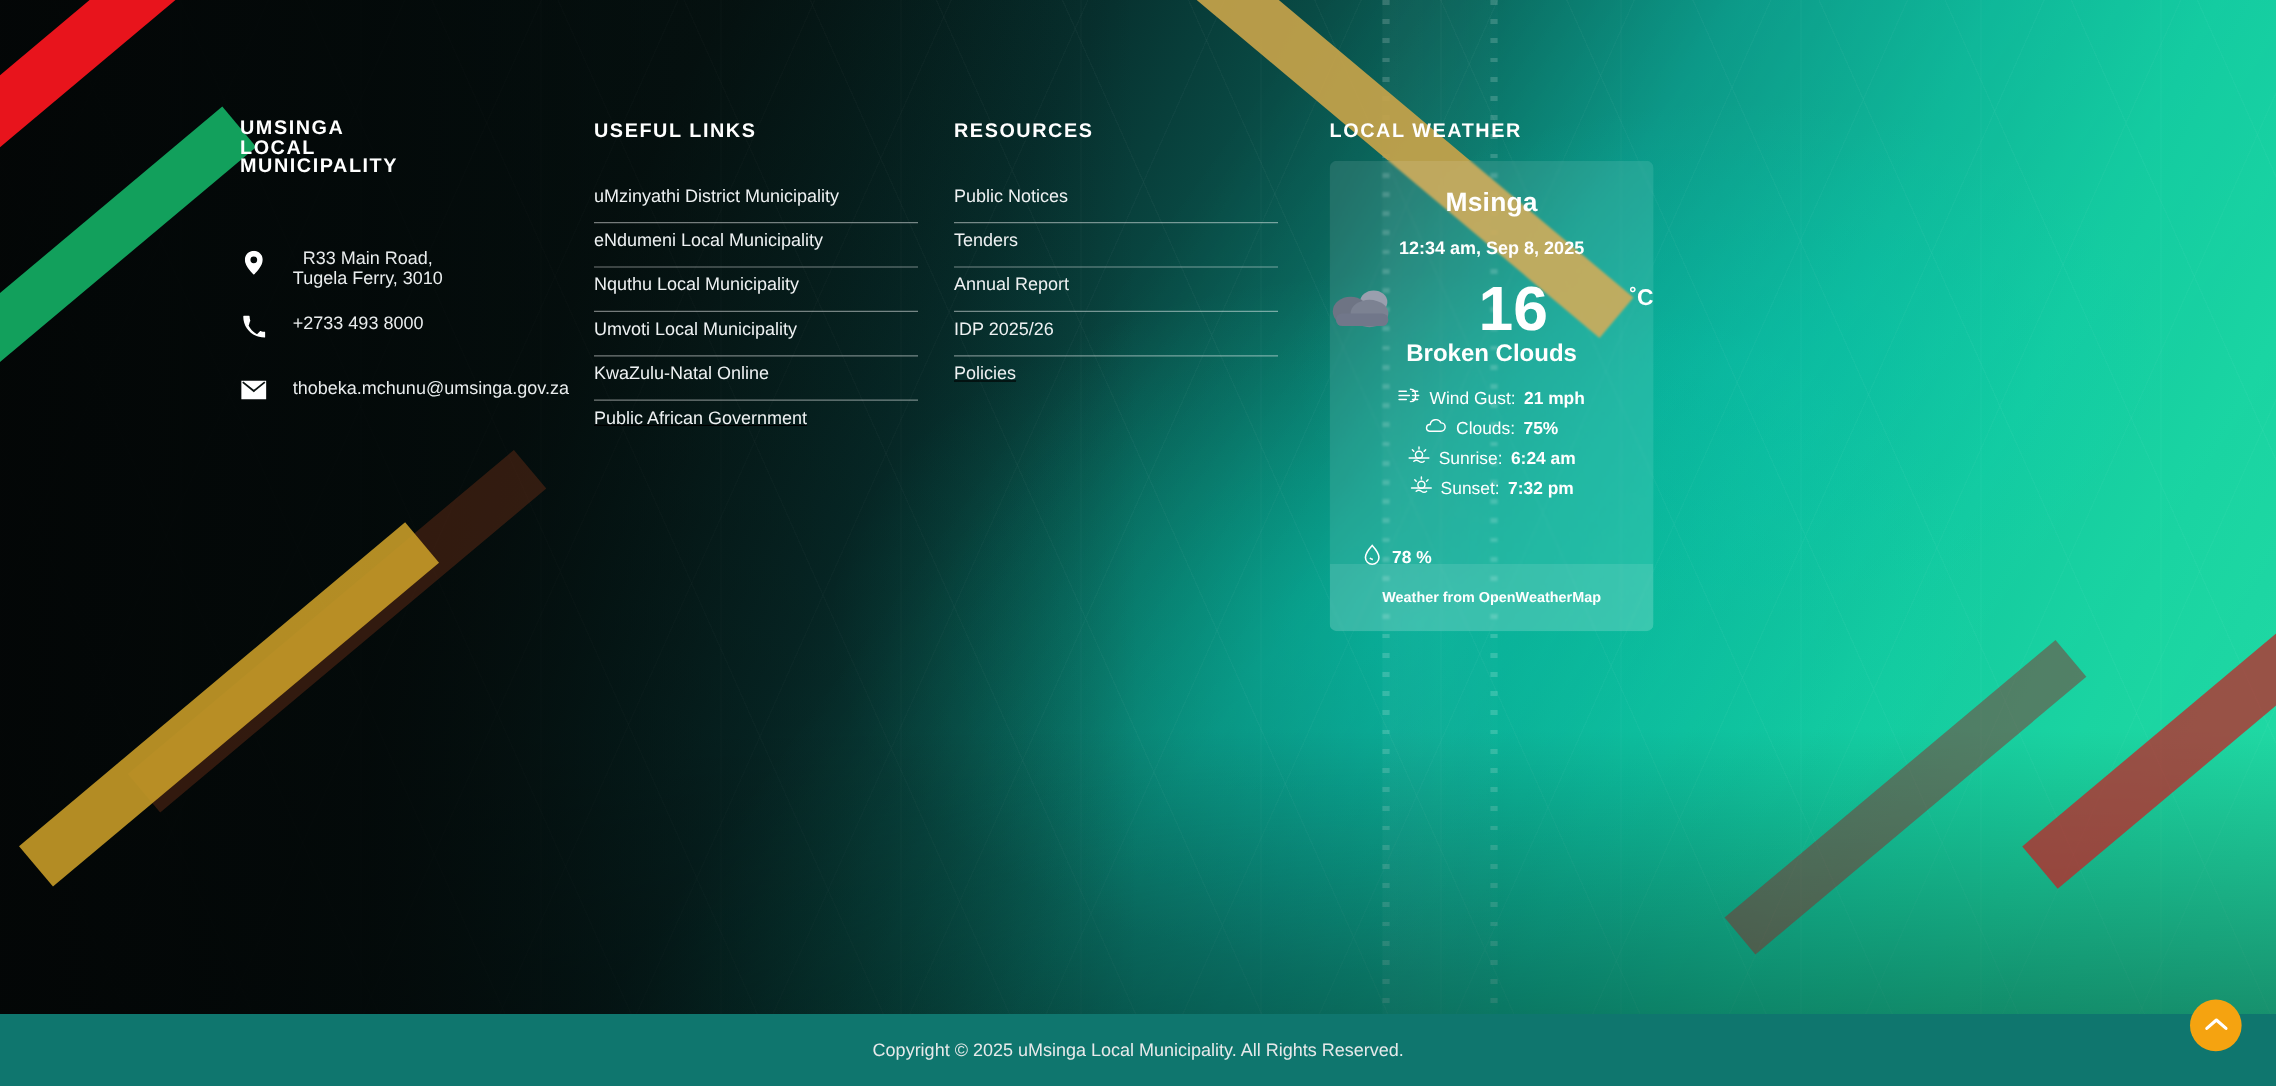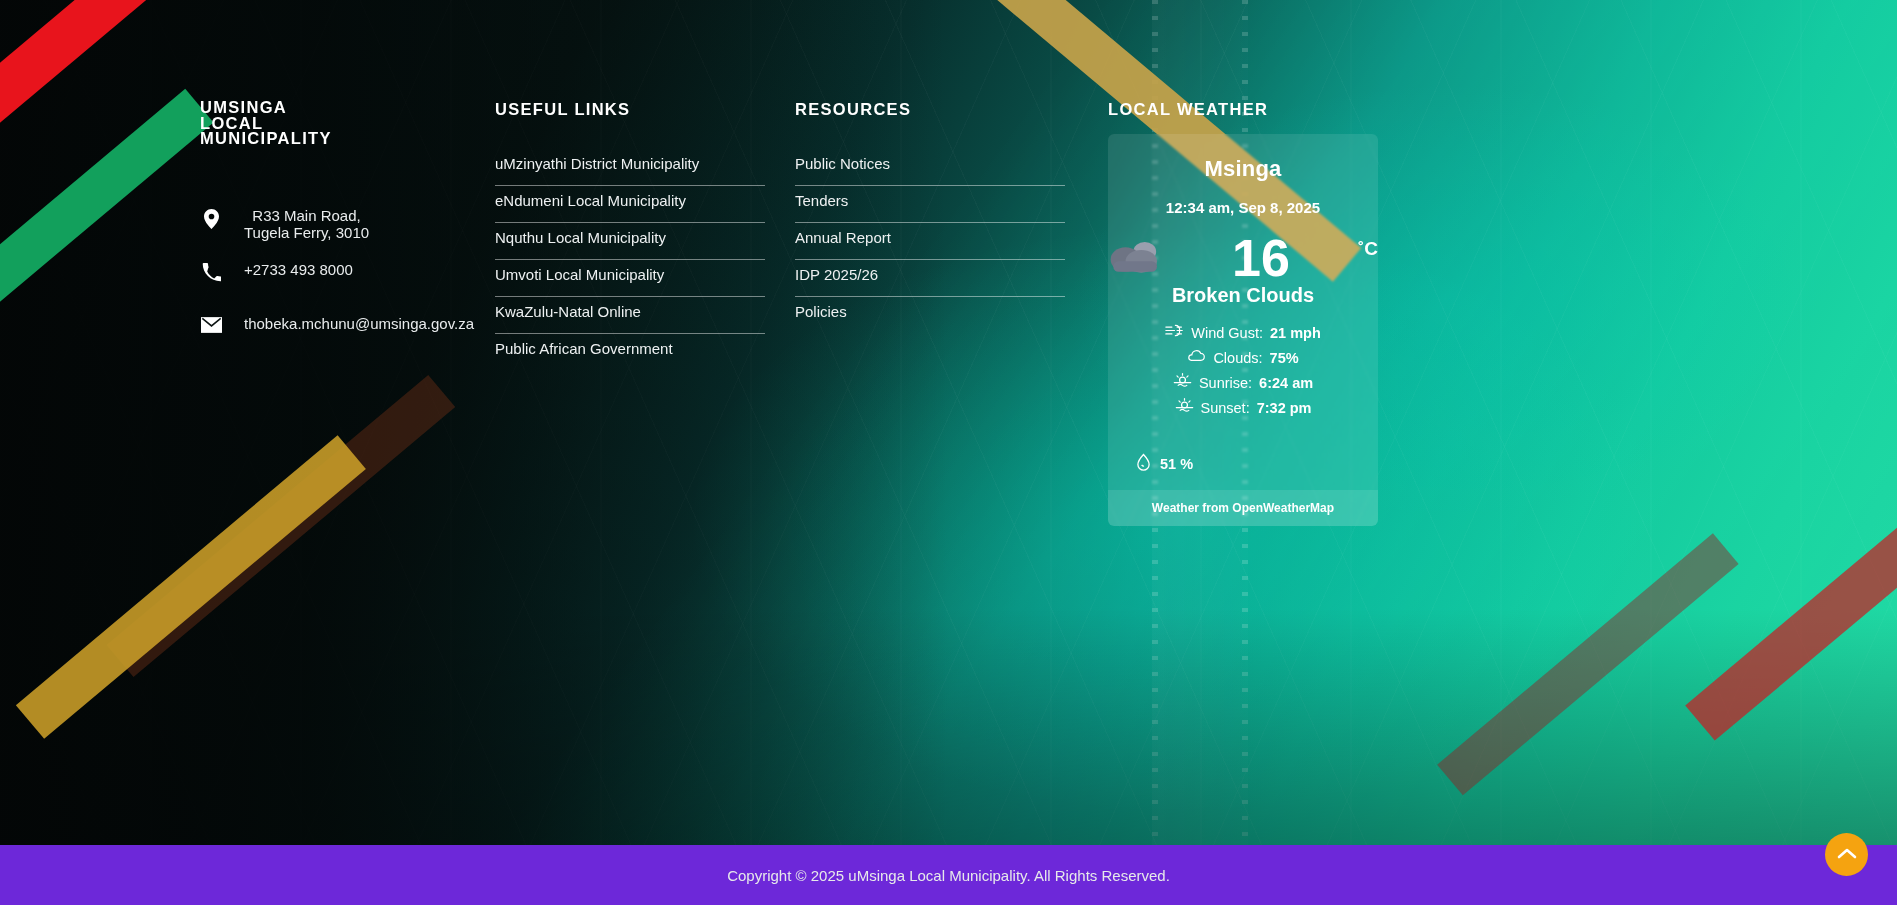--- a/index.html
+++ b/index.html
@@ -196,21 +196,21 @@
     color: #ffffff;
     font-size: 16.5px;
     font-weight: bold;
     letter-spacing: 1.3px;
     text-transform: uppercase;
     margin-bottom: 30px;
   }
   .link-list { list-style: none; width: 270px; }
   .link-list.res { width: 270px; }
   .link-list li { border-bottom: 1px solid rgba(255,255,255,0.45); }
-  .link-list li:last-child { border-bottom: none; }
+  .link-list li:last-child { border-bottom: none; text-decoration: underline; }
   .link-list a {
     display: block;
     color: #eef1f2;
     font-size: 15px;
     text-decoration: none;
     padding: 6px 0 13px 0;
   }
 
   
   .weather-card {
@@ -275,32 +275,32 @@
     align-items: center;
     gap: 9px;
     margin: 32px 0 0 28px;
     font-size: 14.5px;
     font-weight: bold;
   }
   .weather-credit {
     position: absolute;
     left: 0; right: 0; bottom: 0;
     background: rgba(255,255,255,0.10);
-    padding: 11px 0;
+    padding: 21px 0;
     font-size: 12px;
     font-weight: bold;
     color: #ffffff;
   }
 
   
   .copyright-bar {
     position: absolute;
     left: 0; right: 0; bottom: 0;
     height: 60px;
-    background: #6d28d9;
+    background: #0f766e;
     display: flex;
     align-items: center;
     justify-content: center;
   }
   .copyright-text {
     color: #e7e9ea;
     font-size: 15px;
   }
 
   
@@ -489,21 +489,21 @@
           </div>
         </div>
 
         <div class="weather-humidity">
           <span>
             <svg width="15" height="19" viewBox="0 0 16 20" fill="none" stroke="#fff" stroke-width="1.4">
               <path d="M8 1.5C8 1.5 2 8 2 12.2A6 6 0 0014 12.2C14 8 8 1.5 8 1.5z"></path>
               <path d="M6 12.6c.6.9 1.5 1.4 2.6 1.3"></path>
             </svg>
           </span>
-          <span>51 %</span>
+          <span>78 %</span>
         </div>
 
         <div class="weather-credit">Weather from OpenWeatherMap</div>
       </div>
     </div>
 
   </div>
 
   <div class="copyright-bar">
     <span class="copyright-text">Copyright © 2025 uMsinga Local Municipality. All Rights Reserved.</span>

